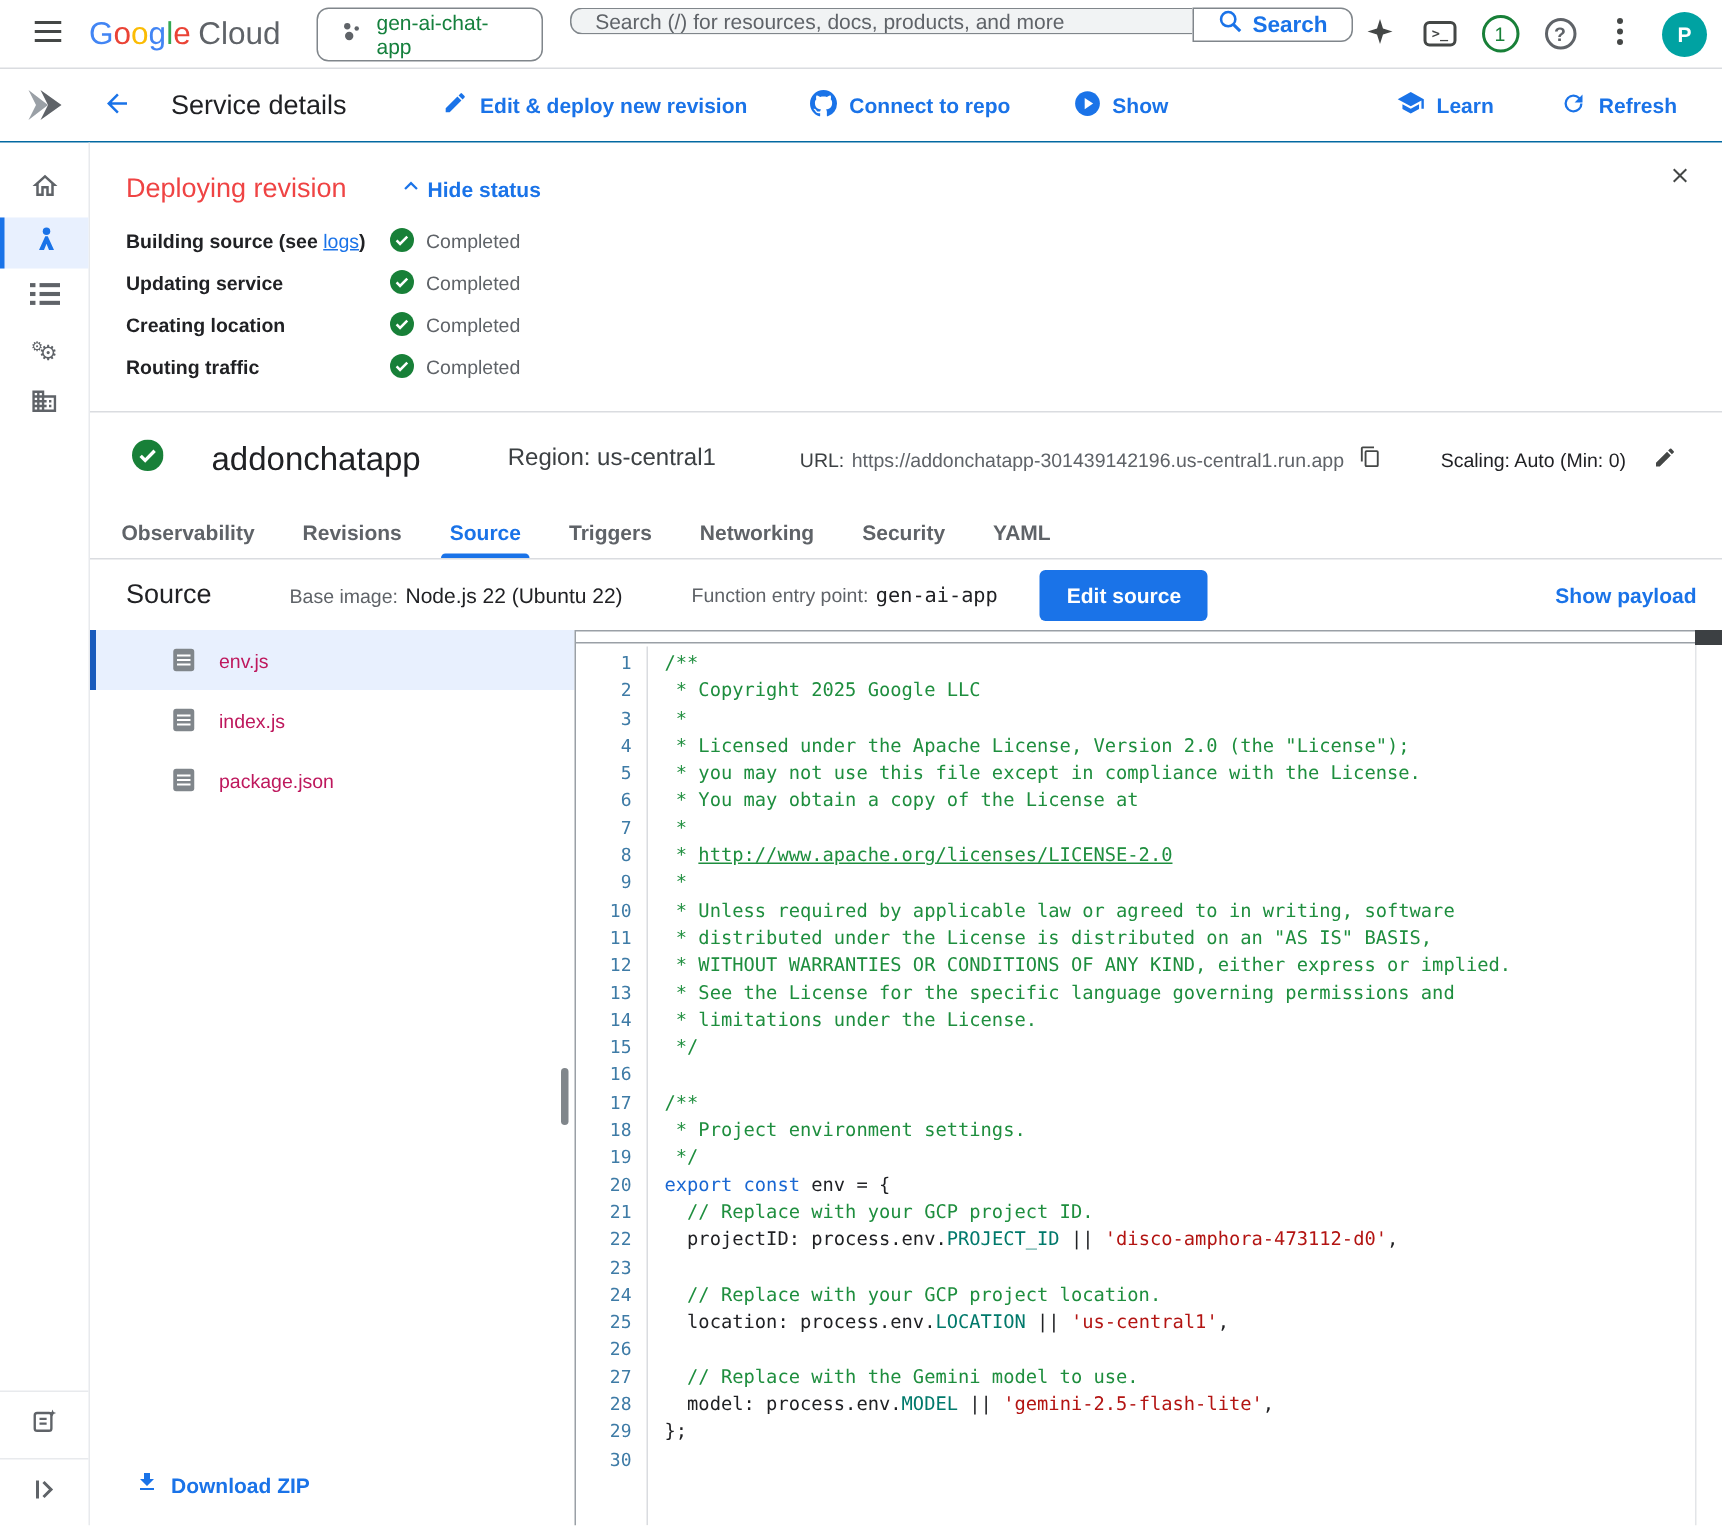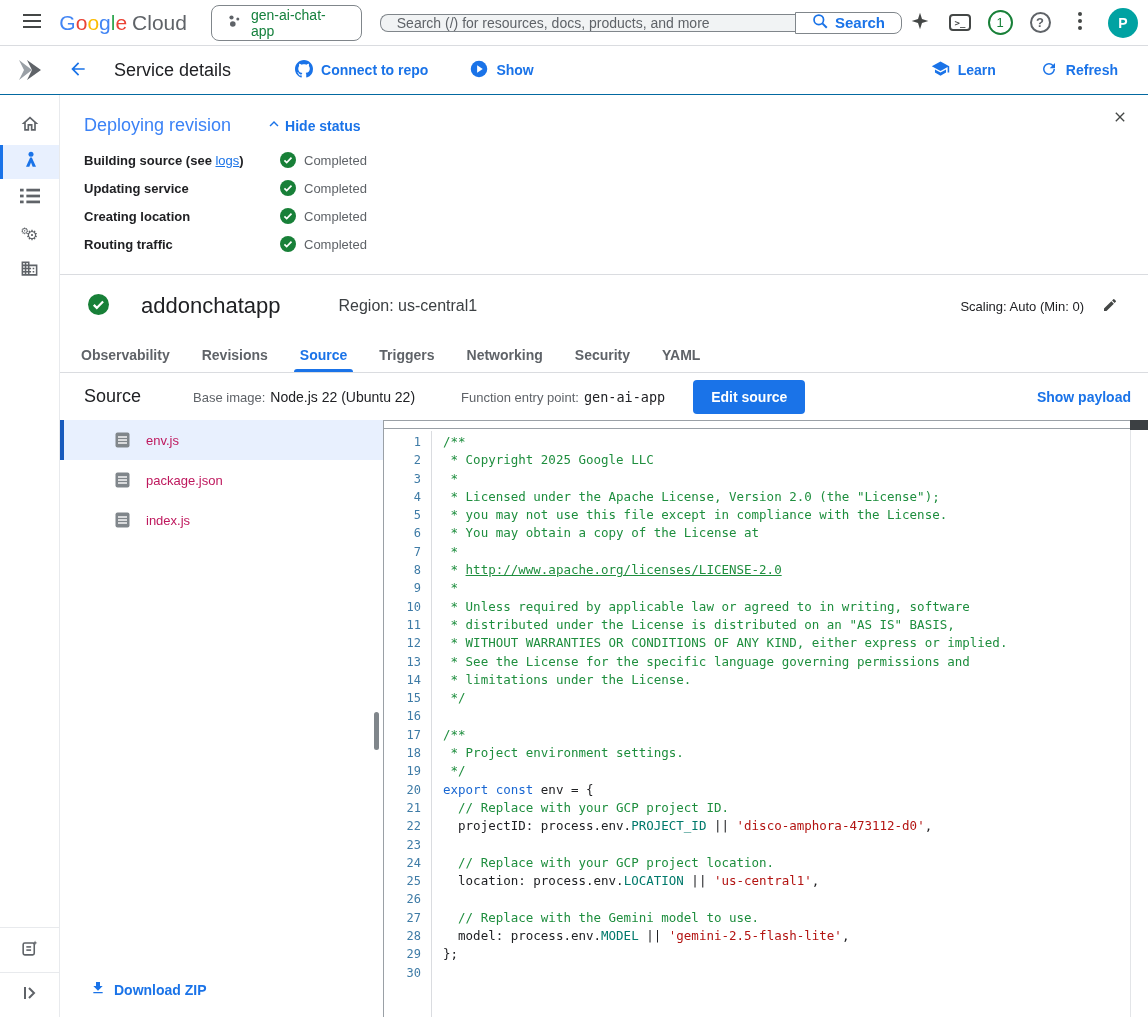--- a/index.html
+++ b/index.html
@@ -9,21 +9,21 @@
 
   
   .topbar { height:46px; flex:0 0 46px; display:flex; align-items:center;
     border-bottom:1px solid #dadce0; padding:0 10px 0 14px; }
   .iconbtn { background:none; border:none; cursor:pointer; display:flex; align-items:center;
     justify-content:center; width:36px; height:36px; border-radius:50%; }
   .brand { display:flex; align-items:baseline; font-size:21px; margin-left:10px; letter-spacing:0; cursor:pointer; }
   .brand .cloud { color:#5f6368; margin-left:5px; }
   .proj-btn { display:flex; align-items:center; gap:9px; border:1px solid #80868b; border-radius:8px;
     height:36px; padding:0 14px; margin-left:24px; font-size:14px; color:#15803d; cursor:pointer; }
-  .searchwrap { display:flex; align-items:center; height:36px; margin-left:18px; width:532px; }
+  .searchwrap { display:flex; align-items:flex-start; height:36px; margin-left:18px; width:532px; }
   .searchinput { flex:1; background:#f1f3f4; border:1px solid #80868b; border-right:none;
     border-radius:8px 0 0 8px; padding:0 16px; font-size:14px; color:#202124;
     font-family:"Liberation Sans",sans-serif; outline:none; }
   .searchinput::placeholder { color:#5f6368; opacity:1; }
   .searchbtn { display:flex; align-items:center; gap:6px; background:#fff; border:1px solid #80868b;
     border-radius:0 8px 8px 0; padding:0 16px; color:#1a73e8; font-size:15px; font-weight:700; cursor:pointer; }
   .top-icons { display:flex; align-items:center; margin-left:auto; gap:4px; }
   .shellbox { width:22px; height:17px; border:2px solid #444746; border-radius:4px;
     font-family:"DejaVu Sans Mono",monospace; font-size:9px; font-weight:bold; color:#444746;
     display:flex; align-items:center; justify-content:center; }
@@ -52,26 +52,26 @@
   .rail-item.active { background:#e8f0fe; border-left:3px solid #1a73e8; height:34px; margin:1px 0; }
   .rail-bottom { position:absolute; bottom:0; left:0; right:0; }
   .rail-div { border-top:1px solid #e8eaed; }
   .rail-bitem { height:44px; display:flex; align-items:center; justify-content:center; cursor:pointer; }
 
   .content { flex:1; display:flex; flex-direction:column; min-width:0; }
 
   
   .deploy-panel { position:relative; padding:20px 24px 10px 24px; border-bottom:1px solid #dadce0; }
   .dp-titlerow { display:flex; align-items:center; margin-bottom:16px; }
-  .dp-title { font-size:18px; font-weight:400; color:#3b82f6; }
+  .dp-title { font-size:18px; font-weight:400; color:#ef4444; }
   .hide-status { display:flex; align-items:center; gap:2px; color:#1a73e8; font-size:14px; font-weight:700;
     background:none; border:none; cursor:pointer; margin-left:34px; }
   .close-x { position:absolute; top:14px; right:20px; background:none; border:none; cursor:pointer; }
   .status-row { display:flex; align-items:center; margin-bottom:12px; }
-  .status-label { width:196px; font-size:13px; font-weight:700; color:#202124; }
+  .status-label { width:176px; font-size:13px; font-weight:700; color:#202124; }
   .status-label a { color:#1a73e8; text-decoration:underline; cursor:pointer; font-weight:400; }
   .check-wrap { display:flex; margin-right:8px; }
   .status-value { font-size:13px; color:#5f6368; }
 
   
   .service-row { height:62px; flex:0 0 62px; display:flex; align-items:center; padding:0 30px 0 28px; }
   .svc-name { font-size:22px; font-weight:400; color:#202124; margin-left:32px; }
   .svc-region { font-size:16px; color:#3c4043; margin-left:58px; }
   .svc-urlgrp { display:flex; align-items:center; margin-left:56px; font-size:13px; }
   .svc-urllabel { color:#3c4043; margin-right:5px; }
@@ -220,20 +220,28 @@
         <span>
           <svg width="20" height="20" viewBox="0 0 24 24">
               <path d="M20 11H7.83l5.59-5.59L12 4l-8 8 8 8 1.41-1.41L7.83 13H20v-2z" fill="#1a73e8"></path>
             </svg>
         </span>
       </button>
       <h1 class="page-title">Service details</h1>
       <div class="actions-left">
         <button class="actlink">
           <span>
+            <svg width="17" height="17" viewBox="0 0 24 24">
+                <path d="M3 17.25V21h3.75L17.81 9.94l-3.75-3.75L3 17.25zM20.71 7.04a1 1 0 000-1.41l-2.34-2.34a1 1 0 00-1.41 0l-1.83 1.83 3.75 3.75 1.83-1.83z" fill="#1a73e8"></path>
+              </svg>
+          </span>
+          <span>Edit &amp; deploy new revision</span>
+        </button>
+        <button class="actlink">
+          <span>
             <svg width="18" height="18" viewBox="0 0 24 24">
                 <path fill="#1a73e8" d="M12 0C5.37 0 0 5.37 0 12c0 5.31 3.435 9.795 8.205 11.385.6.105.825-.255.825-.57 0-.285-.015-1.23-.015-2.235-3.015.555-3.795-.735-4.035-1.41-.135-.345-.72-1.41-1.23-1.695-.42-.225-1.02-.78-.015-.795.945-.015 1.62.87 1.845 1.23 1.08 1.815 2.805 1.305 3.495.99.105-.78.42-1.305.765-1.605-2.67-.3-5.46-1.335-5.46-5.925 0-1.305.465-2.385 1.23-3.225-.12-.3-.54-1.53.12-3.18 0 0 1.005-.315 3.3 1.23.96-.27 1.98-.405 3-.405s2.04.135 3 .405c2.295-1.56 3.3-1.23 3.3-1.23.66 1.65.24 2.88.12 3.18.765.84 1.23 1.905 1.23 3.225 0 4.605-2.805 5.625-5.475 5.925.435.375.81 1.095.81 2.22 0 1.605-.015 2.895-.015 3.3 0 .315.225.69.825.57A12.02 12.02 0 0024 12c0-6.63-5.37-12-12-12z"></path>
               </svg>
           </span>
           <span>Connect to repo</span>
         </button>
         <button class="actlink">
           <span>
             <svg width="18" height="18" viewBox="0 0 24 24">
                 <circle cx="12" cy="12" r="11" fill="#1a73e8"></circle>
@@ -402,20 +410,31 @@
 
       <section class="service-row">
         <span>
           <svg width="21" height="21" viewBox="0 0 16 16">
               <circle cx="8" cy="8" r="8" fill="#188038"></circle>
               <path d="M4.4 8.3l2.3 2.3 4.8-4.9" stroke="#fff" stroke-width="1.7" fill="none"></path>
             </svg>
         </span>
         <h2 class="svc-name">addonchatapp</h2>
         <span class="svc-region">Region: us-central1</span>
+        <span class="svc-urlgrp">
+          <span class="svc-urllabel">URL:</span>
+          <span class="svc-url">https://addonchatapp-301439142196.us-central1.run.app</span>
+          <button class="copy-btn">
+            <span>
+              <svg width="15" height="17" viewBox="0 0 24 24">
+                  <path fill="#444746" d="M16 1H4a2 2 0 00-2 2v14h2V3h12V1zm3 4H8a2 2 0 00-2 2v14a2 2 0 002 2h11a2 2 0 002-2V7a2 2 0 00-2-2zm0 16H8V7h11v14z"></path>
+                </svg>
+            </span>
+          </button>
+        </span>
         <span class="svc-scaling">Scaling: Auto (Min: 0)</span>
         <button class="pencil-btn">
           <span>
             <svg width="16" height="16" viewBox="0 0 24 24">
                 <path d="M3 17.25V21h3.75L17.81 9.94l-3.75-3.75L3 17.25zM20.71 7.04a1 1 0 000-1.41l-2.34-2.34a1 1 0 00-1.41 0l-1.83 1.83 3.75 3.75 1.83-1.83z" fill="#444746"></path>
               </svg>
           </span>
         </button>
       </section>
 
@@ -463,34 +482,34 @@
                 <span class="file-icon">
                   <svg width="15" height="16" viewBox="0 0 15 16">
                     <rect x="0.5" y="0.5" width="14" height="15" rx="2" fill="#80868b"></rect>
                     <g stroke="#fff" stroke-width="1.4">
                       <line x1="3" y1="5" x2="12" y2="5"></line>
                       <line x1="3" y1="8" x2="12" y2="8"></line>
                       <line x1="3" y1="11" x2="12" y2="11"></line>
                     </g>
                   </svg>
                 </span>
-                <span class="file-name">package.json</span>
+                <span class="file-name">index.js</span>
               </div>
               <div class="file-row">
                 <span class="file-icon">
                   <svg width="15" height="16" viewBox="0 0 15 16">
                     <rect x="0.5" y="0.5" width="14" height="15" rx="2" fill="#80868b"></rect>
                     <g stroke="#fff" stroke-width="1.4">
                       <line x1="3" y1="5" x2="12" y2="5"></line>
                       <line x1="3" y1="8" x2="12" y2="8"></line>
                       <line x1="3" y1="11" x2="12" y2="11"></line>
                     </g>
                   </svg>
                 </span>
-                <span class="file-name">index.js</span>
+                <span class="file-name">package.json</span>
               </div>
             </div>
           <div class="panel-thumb"></div>
           <button class="download-zip">
             <span>
               <svg width="16" height="16" viewBox="0 0 24 24">
                   <path d="M19 9h-4V3H9v6H5l7 7 7-7zM5 18v2h14v-2H5z" fill="#1a73e8"></path>
                 </svg>
             </span>
             <span>Download ZIP</span>

